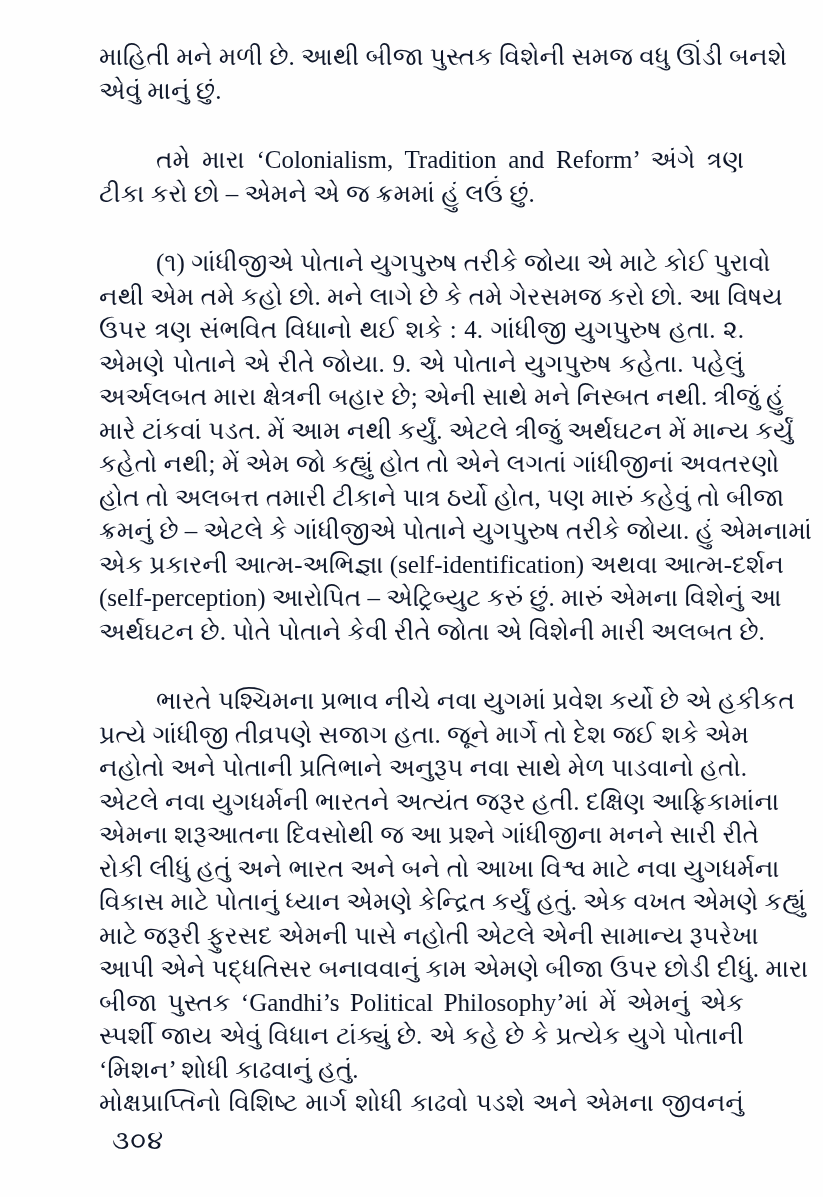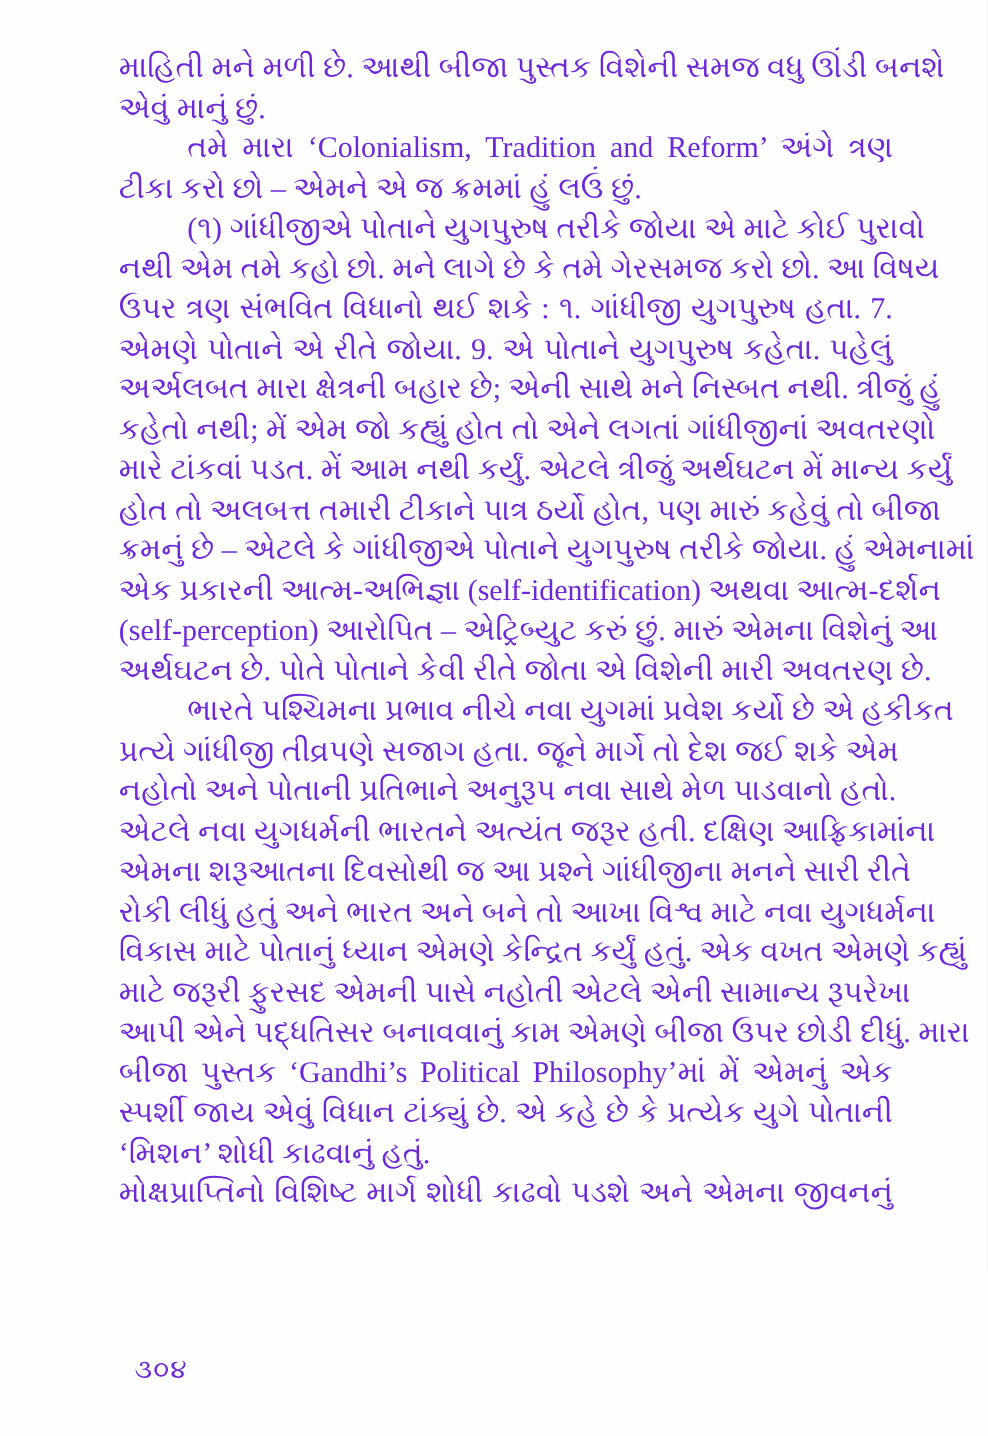--- a/index.html
+++ b/index.html
@@ -7,21 +7,21 @@
     padding: 0;
     background: #e8e8e8;
   }
   .page {
     position: relative;
     width: 823px;
     height: 1197px;
     background: #fefefe;
     overflow: hidden;
     font-family: "Liberation Serif", "DejaVu Serif", serif;
-    color: #6d28d9;
+    color: #0f172a;
   }
   .text-block {
     position: absolute;
     left: 99px;
     top: 40px;
     width: 645px;
   }
   .text-line {
     font-size: 25px;
     line-height: 33.5px;
@@ -30,51 +30,52 @@
     text-align: justify;
     text-align-last: justify;
     text-justify: inter-word;
   }
   .text-line.flush {
     text-align: left;
     text-align-last: left;
   }
   .text-line.indent {
     text-indent: 57px;
+    margin-top: 36px;
   }
   .page-number {
     position: absolute;
     left: 112px;
     top: 1124px;
-    font-size: 22px;
+    font-size: 26px;
     line-height: 34px;
     letter-spacing: 1px;
   }
 </style>
 </head>
 <body>
 
 <div class="page">
   <div class="text-block">
       <div class="text-line">માહિતી મને મળી છે. આથી બીજા પુસ્તક વિશેની સમજ વધુ ઊંડી બનશે</div>
       <div class="text-line flush">એવું માનું છું.</div>
       <div class="text-line indent">તમે મારા ‘Colonialism, Tradition and Reform’ અંગે ત્રણ</div>
       <div class="text-line flush">ટીકા કરો છો – એમને એ જ ક્રમમાં હું લઉં છું.</div>
       <div class="text-line indent">(૧) ગાંધીજીએ પોતાને યુગપુરુષ તરીકે જોયા એ માટે કોઈ પુરાવો</div>
       <div class="text-line">નથી એમ તમે કહો છો. મને લાગે છે કે તમે ગેરસમજ કરો છો. આ વિષય</div>
-      <div class="text-line">ઉપર ત્રણ સંભવિત વિધાનો થઈ શકે : ૧. ગાંધીજી યુગપુરુષ હતા. 7.</div>
+      <div class="text-line">ઉપર ત્રણ સંભવિત વિધાનો થઈ શકે : 4. ગાંધીજી યુગપુરુષ હતા. ૨.</div>
       <div class="text-line">એમણે પોતાને એ રીતે જોયા. 9. એ પોતાને યુગપુરુષ કહેતા. પહેલું</div>
       <div class="text-line">અર્અલબત મારા ક્ષેત્રની બહાર છે; એની સાથે મને નિસ્બત નથી. ત્રીજું હું</div>
+      <div class="text-line">મારે ટાંકવાં પડત. મેં આમ નથી કર્યું. એટલે ત્રીજું અર્થઘટન મેં માન્ય કર્યું</div>
       <div class="text-line">કહેતો નથી; મેં એમ જો કહ્યું હોત તો એને લગતાં ગાંધીજીનાં અવતરણો</div>
-      <div class="text-line">મારે ટાંકવાં પડત. મેં આમ નથી કર્યું. એટલે ત્રીજું અર્થઘટન મેં માન્ય કર્યું</div>
       <div class="text-line">હોત તો અલબત્ત તમારી ટીકાને પાત્ર ઠર્યો હોત, પણ મારું કહેવું તો બીજા</div>
       <div class="text-line">ક્રમનું છે – એટલે કે ગાંધીજીએ પોતાને યુગપુરુષ તરીકે જોયા. હું એમનામાં</div>
       <div class="text-line">એક પ્રકારની આત્મ-અભિજ્ઞા (self-identification) અથવા આત્મ-દર્શન</div>
       <div class="text-line">(self-perception) આરોપિત – એટ્રિબ્યુટ કરું છું. મારું એમના વિશેનું આ</div>
-      <div class="text-line">અર્થઘટન છે. પોતે પોતાને કેવી રીતે જોતા એ વિશેની મારી અવતરણ છે.</div>
+      <div class="text-line">અર્થઘટન છે. પોતે પોતાને કેવી રીતે જોતા એ વિશેની મારી અલબત છે.</div>
       <div class="text-line indent">ભારતે પશ્ચિમના પ્રભાવ નીચે નવા યુગમાં પ્રવેશ કર્યો છે એ હકીકત</div>
       <div class="text-line">પ્રત્યે ગાંધીજી તીવ્રપણે સજાગ હતા. જૂને માર્ગે તો દેશ જઈ શકે એમ</div>
       <div class="text-line">નહોતો અને પોતાની પ્રતિભાને અનુરૂપ નવા સાથે મેળ પાડવાનો હતો.</div>
       <div class="text-line">એટલે નવા યુગધર્મની ભારતને અત્યંત જરૂર હતી. દક્ષિણ આફ્રિકામાંના</div>
       <div class="text-line">એમના શરૂઆતના દિવસોથી જ આ પ્રશ્ને ગાંધીજીના મનને સારી રીતે</div>
       <div class="text-line">રોકી લીધું હતું અને ભારત અને બને તો આખા વિશ્વ માટે નવા યુગધર્મના</div>
       <div class="text-line">વિકાસ માટે પોતાનું ધ્યાન એમણે કેન્દ્રિત કર્યું હતું. એક વખત એમણે કહ્યું</div>
       <div class="text-line">માટે જરૂરી ફુરસદ એમની પાસે નહોતી એટલે એની સામાન્ય રૂપરેખા</div>
       <div class="text-line">આપી એને પદ્ધતિસર બનાવવાનું કામ એમણે બીજા ઉપર છોડી દીધું. મારા</div>
       <div class="text-line">બીજા પુસ્તક ‘Gandhi’s Political Philosophy’માં મેં એમનું એક</div>

